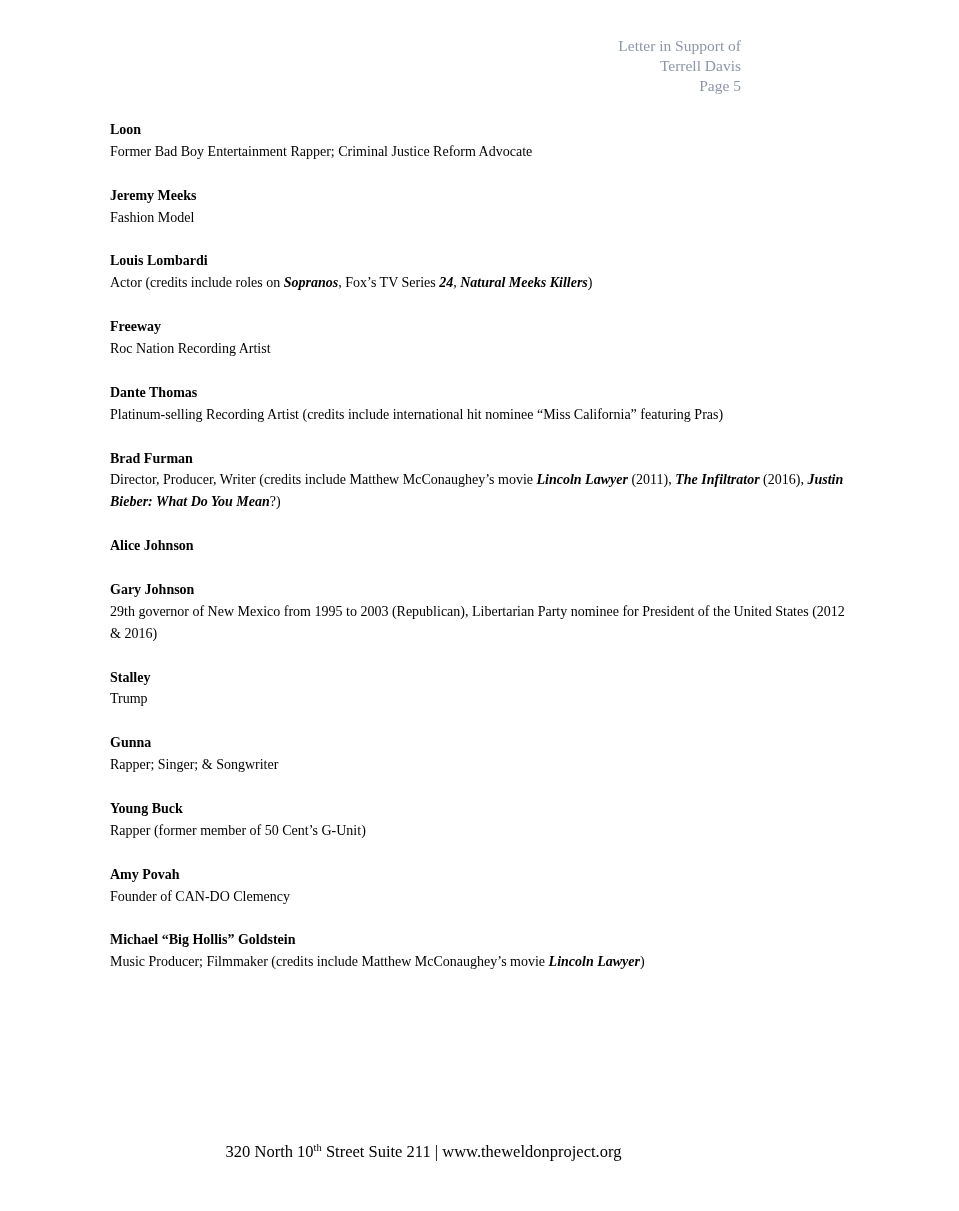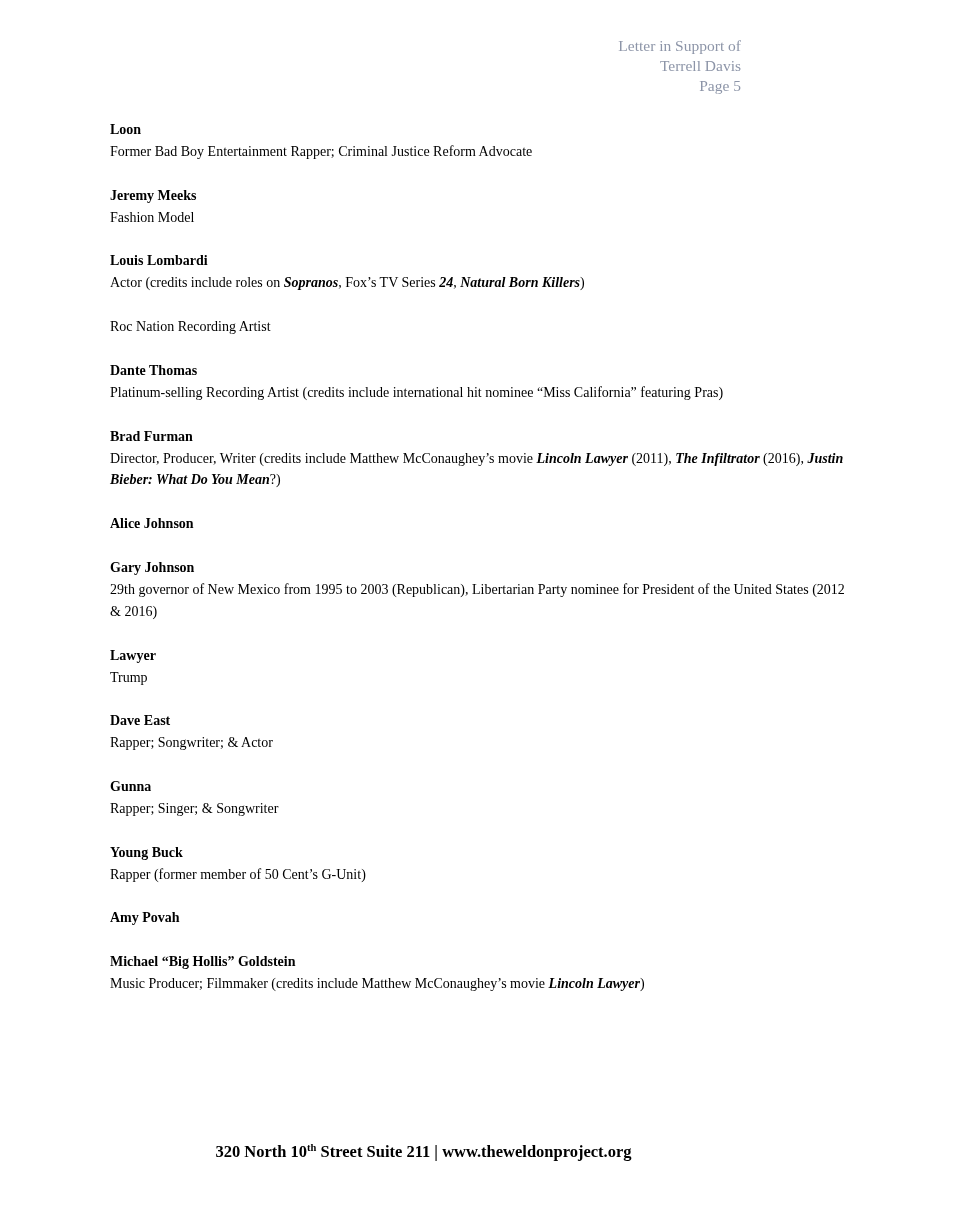--- a/index.html
+++ b/index.html
@@ -44,21 +44,20 @@
   }
   .footer {
     position: absolute;
     left: 0;
     right: 0;
     top: 1141px;
     text-align: center;
     font-size: 16.5px;
     line-height: 21.9px;
     color: #000000;
-    font-weight: bold;
   }
   .footer sup {
     font-size: 10.5px;
     line-height: 0;
   }
 </style>
 </head>
 <body>
 
 <div class="page" style="background: rgb(255, 255, 255); color: rgb(0, 0, 0);">
@@ -73,58 +72,56 @@
       <div class="entry">
         <div class="entry-name">Loon</div>
         <div class="entry-desc"><span>Former Bad Boy Entertainment Rapper; Criminal Justice Reform Advocate</span></div>
       </div>
       <div class="entry">
         <div class="entry-name">Jeremy Meeks</div>
         <div class="entry-desc"><span>Fashion Model</span></div>
       </div>
       <div class="entry">
         <div class="entry-name">Louis Lombardi</div>
-        <div class="entry-desc"><span>Actor (credits include roles on </span><em>Sopranos</em><span>, Fox’s TV Series </span><em>24</em><span>, </span><em>Natural Born Killers</em><span>)</span></div>
+        <div class="entry-desc"><span>Actor (credits include roles on </span><em>Sopranos</em><span>, Fox’s TV Series </span><em>24</em><span>, </span><em>Natural Meeks Killers</em><span>)</span></div>
       </div>
       <div class="entry">
+        <div class="entry-name">Freeway</div>
         <div class="entry-desc"><span>Roc Nation Recording Artist</span></div>
       </div>
       <div class="entry">
         <div class="entry-name">Dante Thomas</div>
         <div class="entry-desc"><span>Platinum-selling Recording Artist (credits include international hit nominee “Miss California” featuring Pras)</span></div>
       </div>
       <div class="entry">
         <div class="entry-name">Brad Furman</div>
         <div class="entry-desc"><span>Director, Producer, Writer (credits include Matthew McConaughey’s movie </span><em>Lincoln Lawyer</em><span> (2011), </span><em>The Infiltrator</em><span> (2016), </span><em>Justin Bieber: What Do You Mean</em><span>?)</span></div>
       </div>
       <div class="entry">
         <div class="entry-name">Alice Johnson</div>
       </div>
       <div class="entry">
         <div class="entry-name">Gary Johnson</div>
         <div class="entry-desc"><span>29th governor of New Mexico from 1995 to 2003 (Republican), Libertarian Party nominee for President of the United States (2012 &amp; 2016)</span></div>
       </div>
       <div class="entry">
-        <div class="entry-name">Lawyer</div>
+        <div class="entry-name">Stalley</div>
         <div class="entry-desc"><span>Trump</span></div>
-      </div>
-      <div class="entry">
-        <div class="entry-name">Dave East</div>
-        <div class="entry-desc"><span>Rapper; Songwriter; &amp; Actor</span></div>
       </div>
       <div class="entry">
         <div class="entry-name">Gunna</div>
         <div class="entry-desc"><span>Rapper; Singer; &amp; Songwriter</span></div>
       </div>
       <div class="entry">
         <div class="entry-name">Young Buck</div>
         <div class="entry-desc"><span>Rapper (former member of 50 Cent’s G-Unit)</span></div>
       </div>
       <div class="entry">
         <div class="entry-name">Amy Povah</div>
+        <div class="entry-desc"><span>Founder of CAN-DO Clemency</span></div>
       </div>
       <div class="entry">
         <div class="entry-name">Michael “Big Hollis” Goldstein</div>
         <div class="entry-desc"><span>Music Producer; Filmmaker (credits include Matthew McConaughey’s movie </span><em>Lincoln Lawyer</em><span>)</span></div>
       </div>
     </div>
 
   <div class="footer"><span>320 North 10</span><sup>th</sup><span> Street Suite 211 | www.theweldonproject.org</span></div>
 
 </div>

